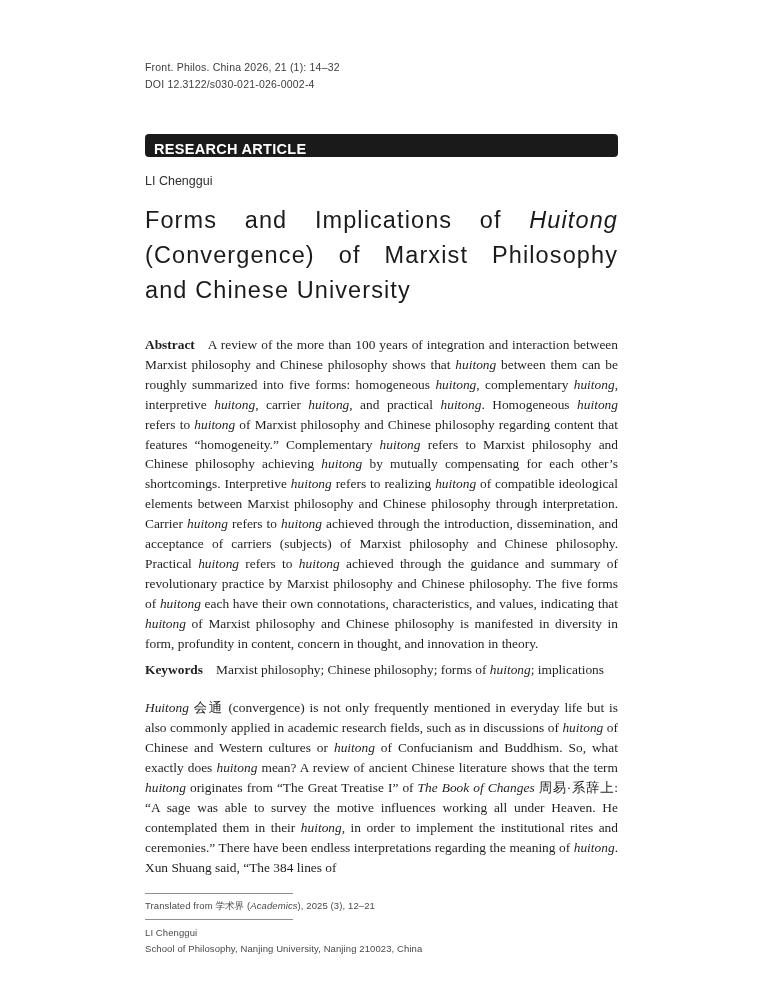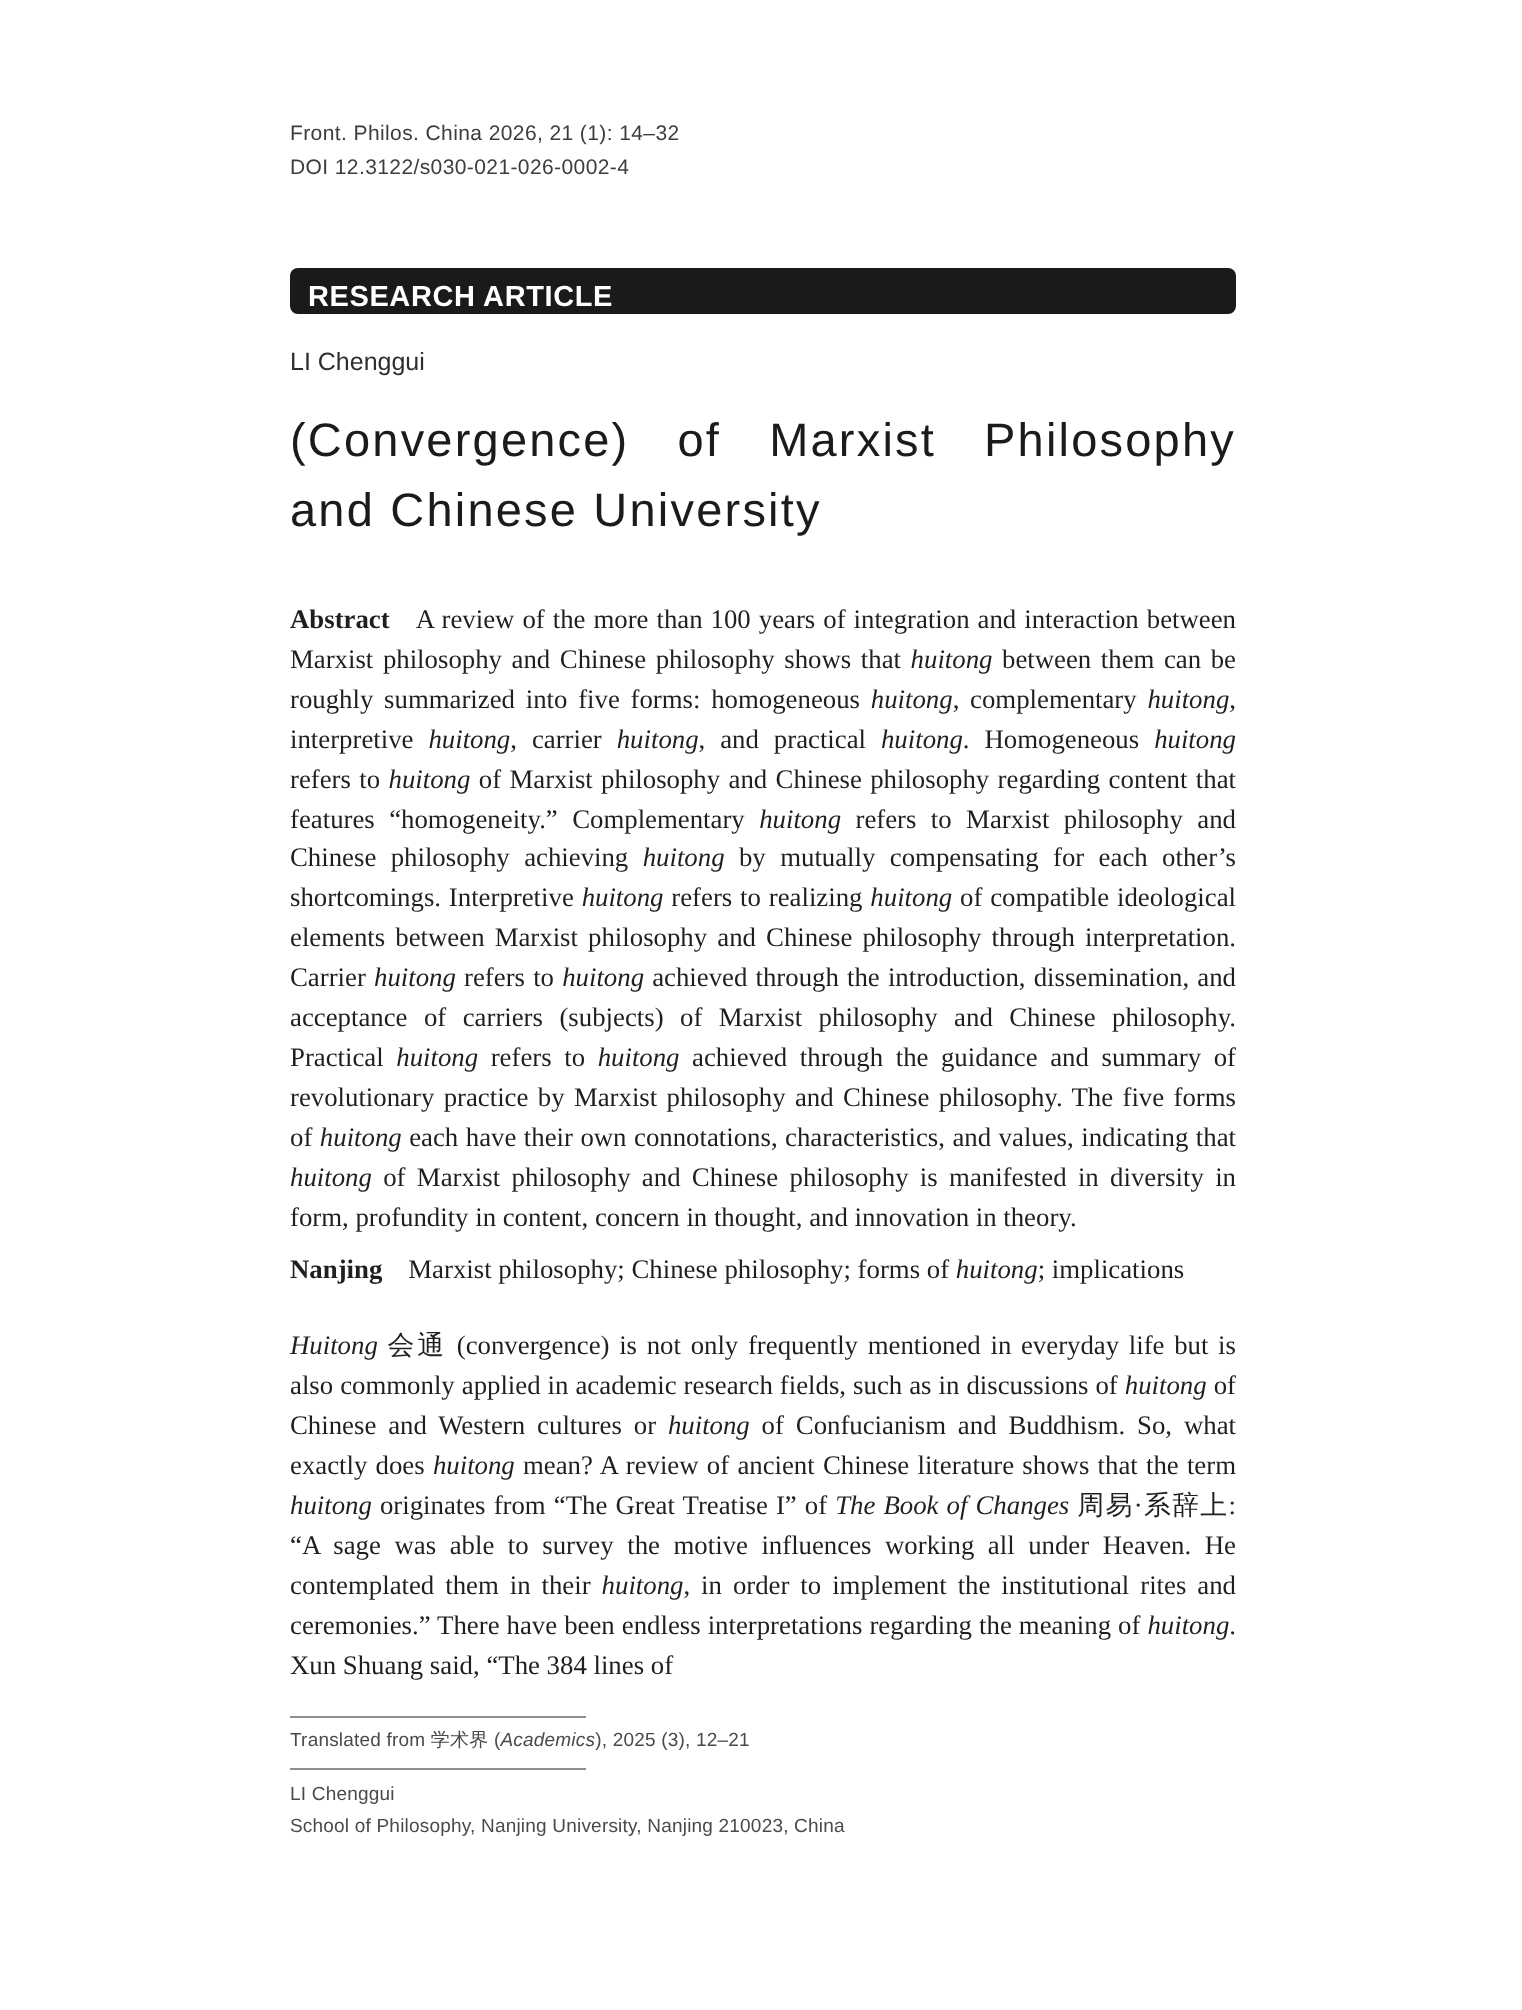--- a/index.html
+++ b/index.html
@@ -50,27 +50,28 @@
       <div>DOI 12.3122/s030-021-026-0002-4</div>
     </div>
 
     <div class="banner">
       <span>RESEARCH ARTICLE</span>
     </div>
 
     <div class="author">LI Chenggui</div>
 
     <div class="title">
+      <div class="title-line"><span>Forms and Implications of </span><em>Huitong</em></div>
       <div class="title-line"><span>(Convergence) of Marxist Philosophy</span></div>
       <div class="title-line last"><span>and Chinese University</span></div>
     </div>
 
     <p class="abstract"><span class="para-label">Abstract</span><span><span>A review of the more than 100 years of integration and interaction between Marxist philosophy and Chinese philosophy shows that </span><em>huitong</em><span> between them can be roughly summarized into five forms: homogeneous </span><em>huitong</em><span>, complementary </span><em>huitong</em><span>, interpretive </span><em>huitong</em><span>, carrier </span><em>huitong</em><span>, and practical </span><em>huitong</em><span>. Homogeneous </span><em>huitong</em><span> refers to </span><em>huitong</em><span> of Marxist philosophy and Chinese philosophy regarding content that features “homogeneity.” Complementary </span><em>huitong</em><span> refers to Marxist philosophy and Chinese philosophy achieving </span><em>huitong</em><span> by mutually compensating for each other’s shortcomings. Interpretive </span><em>huitong</em><span> refers to realizing </span><em>huitong</em><span> of compatible ideological elements between Marxist philosophy and Chinese philosophy through interpretation. Carrier </span><em>huitong</em><span> refers to </span><em>huitong</em><span> achieved through the introduction, dissemination, and acceptance of carriers (subjects) of Marxist philosophy and Chinese philosophy. Practical </span><em>huitong</em><span> refers to </span><em>huitong</em><span> achieved through the guidance and summary of revolutionary practice by Marxist philosophy and Chinese philosophy. The five forms of </span><em>huitong</em><span> each have their own connotations, characteristics, and values, indicating that </span><em>huitong</em><span> of Marxist philosophy and Chinese philosophy is manifested in diversity in form, profundity in content, concern in thought, and innovation in theory.</span></span></p>
 
-    <p class="keywords"><span class="para-label">Nanjing</span><span><span>Marxist philosophy; Chinese philosophy; forms of </span><em>huitong</em><span>; implications</span></span></p>
+    <p class="keywords"><span class="para-label">Keywords</span><span><span>Marxist philosophy; Chinese philosophy; forms of </span><em>huitong</em><span>; implications</span></span></p>
 
     <p class="body-para"><span><em>Huitong</em><span> 会通 (convergence) is not only frequently mentioned in everyday life but is also commonly applied in academic research fields, such as in discussions of </span><em>huitong</em><span> of Chinese and Western cultures or </span><em>huitong</em><span> of Confucianism and Buddhism. So, what exactly does </span><em>huitong</em><span> mean? A review of ancient Chinese literature shows that the term </span><em>huitong</em><span> originates from “The Great Treatise I” of </span><em>The Book of Changes</em><span> 周易·系辞上: “A sage was able to survey the motive influences working all under Heaven. He contemplated them in their </span><em>huitong</em><span>, in order to implement the institutional rites and ceremonies.” There have been endless interpretations regarding the meaning of </span><em>huitong</em><span>. Xun Shuang said, “The 384 lines of</span></span></p>
 
     <div class="footnote">
       <div class="fn-rule"></div>
       <div class="fn-translation"><span>Translated from 学术界 (</span><em>Academics</em><span>), 2025 (3), 12–21</span></div>
       <div class="fn-rule fn-rule-2"></div>
       <div class="fn-author">LI Chenggui</div>
       <div class="fn-affiliation">School of Philosophy, Nanjing University, Nanjing 210023, China</div>
     </div>

